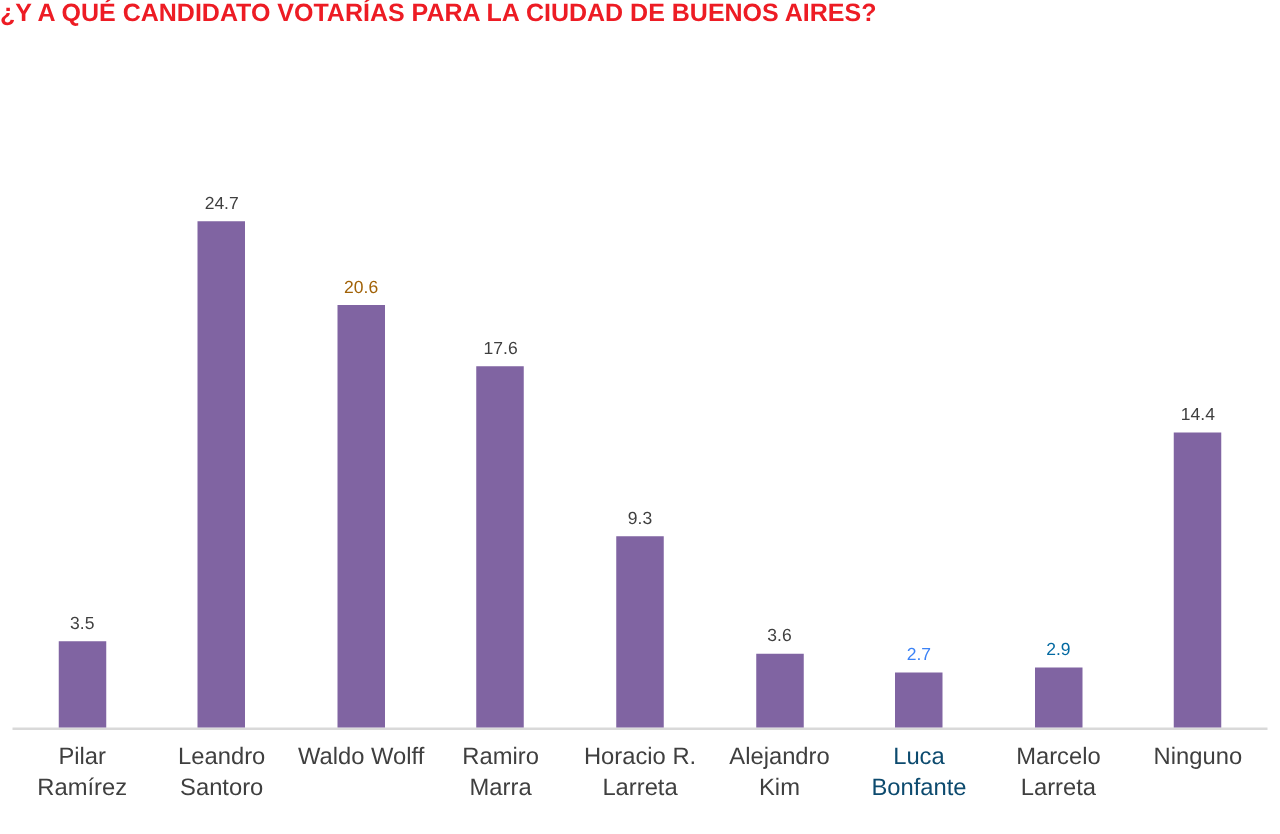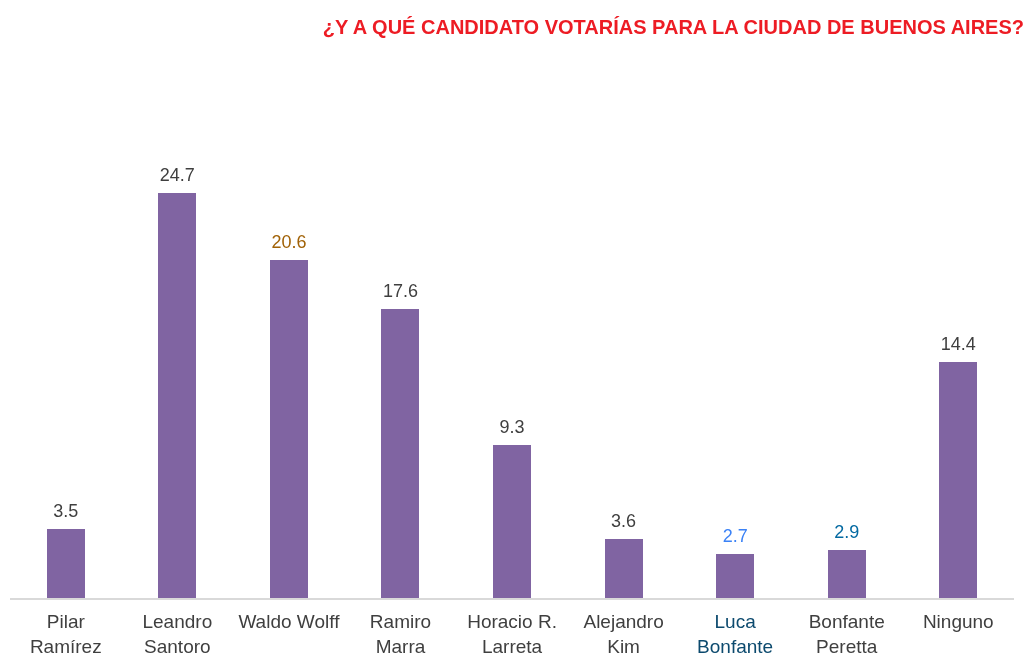--- a/index.html
+++ b/index.html
@@ -10,23 +10,22 @@
     height: 667px;
     overflow: hidden;
     font-family: "Liberation Sans", sans-serif;
   }
   .page {
     width: 1024px;
     height: 667px;
     position: relative;
   }
   .chart-title {
-    padding-top: 16px;
     height: 44px;
-    text-align: right;
+    text-align: left;
     font-size: 20px;
     font-weight: bold;
     letter-spacing: 0px;
   }
   .plot-area {
     height: 538px;
     margin: 0 10px;
     display: flex;
     align-items: flex-end;
     border-bottom: 2px solid #d9d9d9;
@@ -34,21 +33,21 @@
   }
   .col {
     flex: 1;
     display: flex;
     flex-direction: column;
     align-items: center;
     justify-content: flex-end;
     min-width: 0;
   }
   .bar-value-label {
-    font-size: 18px;
+    font-size: 14px;
     color: #3f3f3f;
     margin-bottom: 7px;
     white-space: nowrap;
   }
   .bar {
     width: 38px;
   }
   .category-labels {
     display: flex;
     margin: 9px 10px 0 10px;
@@ -117,17 +116,17 @@
 </div>
 
   <div class="category-labels">
       <div class="cat-label" style="color: rgb(63, 63, 63);">Pilar Ramírez</div>
       <div class="cat-label" style="color: rgb(63, 63, 63);">Leandro Santoro</div>
       <div class="cat-label" style="color: rgb(63, 63, 63);">Waldo Wolff</div>
       <div class="cat-label" style="color: rgb(63, 63, 63);">Ramiro Marra</div>
       <div class="cat-label" style="color: rgb(63, 63, 63);">Horacio R. Larreta</div>
       <div class="cat-label" style="color: rgb(63, 63, 63);">Alejandro Kim</div>
       <div class="cat-label" style="color: #0c4a6e;">Luca Bonfante</div>
-      <div class="cat-label" style="color: rgb(63, 63, 63);">Bonfante Peretta</div>
+      <div class="cat-label" style="color: rgb(63, 63, 63);">Marcelo Larreta</div>
       <div class="cat-label" style="color: rgb(63, 63, 63);">Ninguno</div>
     </div>
 
 </div>
 
 </body></html>

